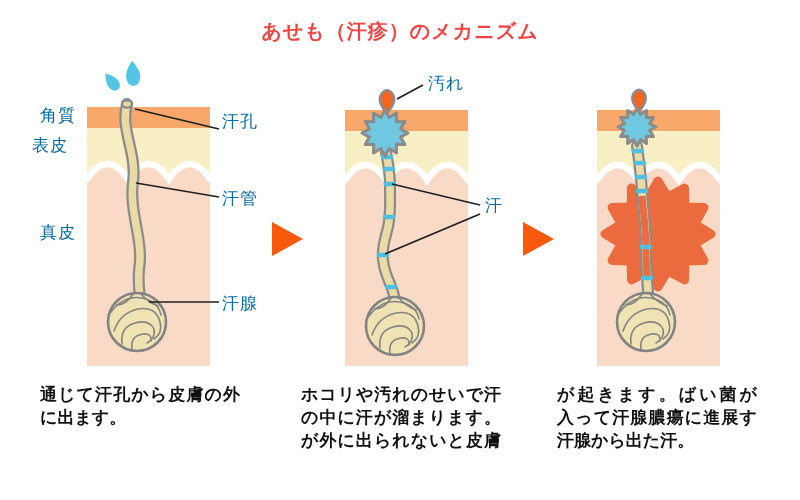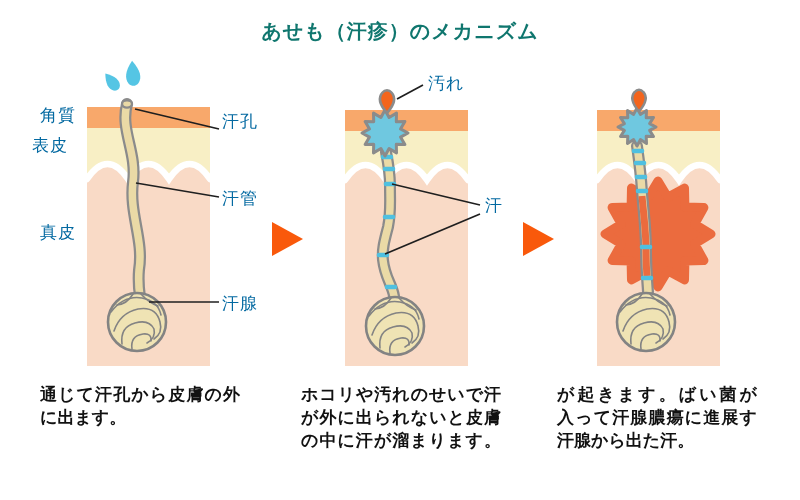--- a/index.html
+++ b/index.html
@@ -2,21 +2,21 @@
 <html><head>
 <meta charset="utf-8">
 <style>
   html,body{margin:0;padding:0;background:#ffffff;}
   .stage{
     position:relative;width:800px;height:500px;background:#ffffff;overflow:hidden;
     font-family:"DejaVu Sans","Liberation Sans",sans-serif;color:#1b1b1b;
   }
   .title{
     position:absolute;left:0;right:0;top:18px;text-align:center;
-    font-size:20px;font-weight:700;letter-spacing:1px;color:#0f766e;
+    font-size:20px;font-weight:700;letter-spacing:1px;color:#ef4444;
   }
   .art{position:absolute;left:0;top:0;width:800px;height:500px;}
   .lbl{
     position:absolute;font-size:17px;font-weight:500;line-height:18px;
     letter-spacing:1px;white-space:nowrap;color:#0369a1;
   }
   .cap{
     position:absolute;top:383px;width:200px;font-size:17px;font-weight:700;
     line-height:23px;color:#111;
   }
@@ -140,22 +140,22 @@
 
   <div class="lbl" style="left:428px;top:74px">汚れ</div>
   <div class="lbl" style="left:485px;top:196px">汗</div>
 
   <div class="cap cap-1">
     <div class="jl">通じて汗孔から皮膚の外</div>
     <div>に出ます。</div>
   </div>
   <div class="cap cap-2">
     <div class="jl">ホコリや汚れのせいで汗</div>
+    <div class="jl">の中に汗が溜まります。</div>
     <div class="jl">が外に出られないと皮膚</div>
-    <div class="jl">の中に汗が溜まります。</div>
   </div>
   <div class="cap cap-3">
     <div class="jl">が起きます。ばい菌が</div>
     <div class="jl">入って汗腺膿瘍に進展す</div>
     <div>汗腺から出た汗。</div>
   </div>
 
 </div>
 
 </body></html>

